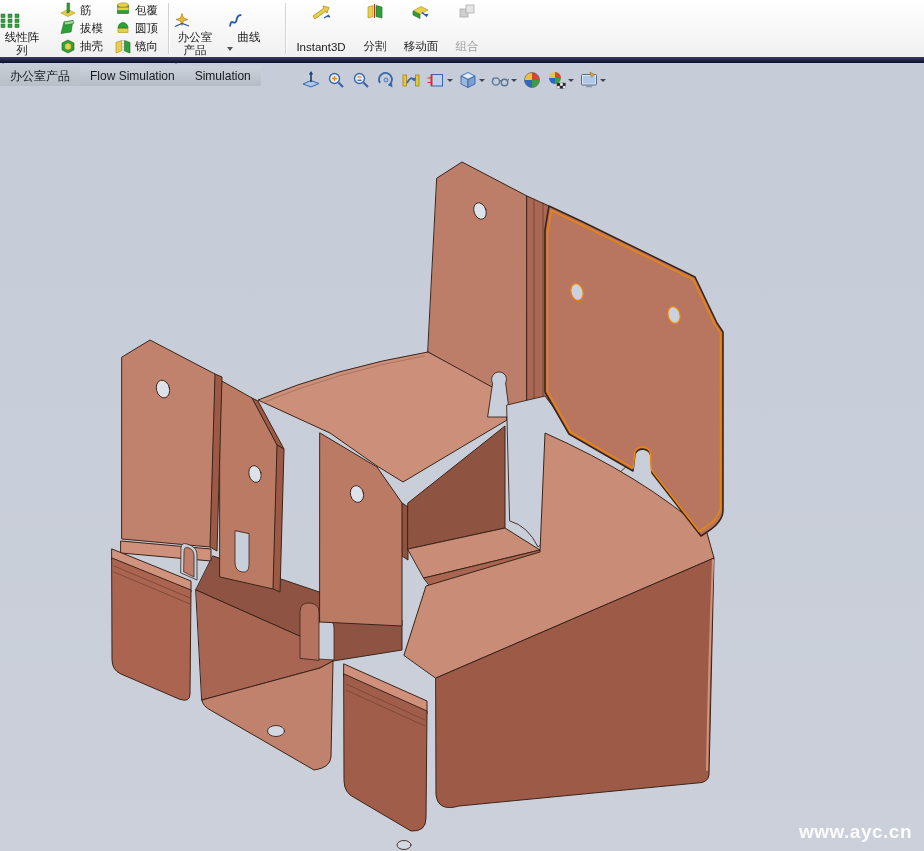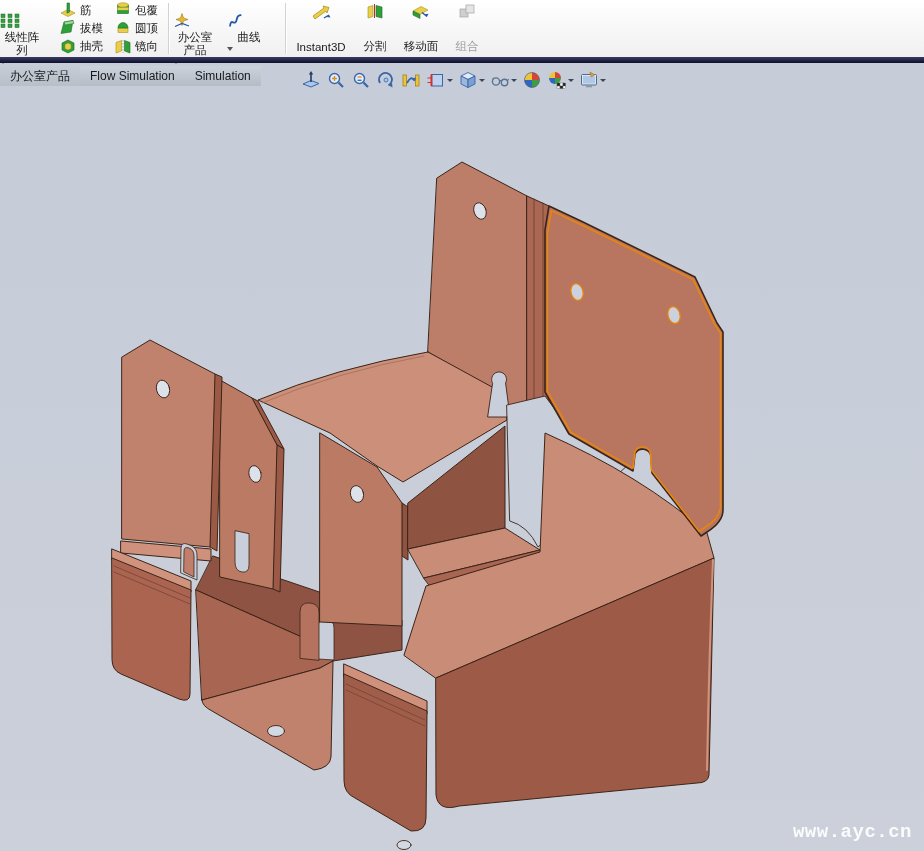--- a/index.html
+++ b/index.html
@@ -39,21 +39,21 @@
     font-size:12px;color:#15181d;
     background:linear-gradient(#ccd2da,#b6bcc6);
     border:1px solid #6f London7682;border-color:#757c88;cursor:pointer;white-space:nowrap;
   }
   .tab:first-child{border-left:none;background:linear-gradient(#c6ccd4,#b9bfc8);}
   .hud{position:absolute;top:6px;left:300px;display:flex;align-items:center;gap:3px;z-index:3;}
   .hudbtn{display:flex;align-items:center;padding:1px;cursor:pointer;}
   .hcaret{width:0;height:0;border-left:3px solid transparent;border-right:3px solid transparent;border-top:3.5px solid #3c4656;margin-left:1px;}
   .watermark{
     position:absolute;right:12px;bottom:8px;z-index:3;
-    font-family:Liberation Mono, monospace;font-weight:bold;
+    font-family:Liberation Sans, sans-serif;font-weight:bold;
     font-size:19px;color:#ffffff;opacity:.93;letter-spacing:.5px;margin-top:12px;
   }
 </style>
 </head>
 <body>
 
 <div class="toolbar">
 
   <div class="tb-big">
     <span>

